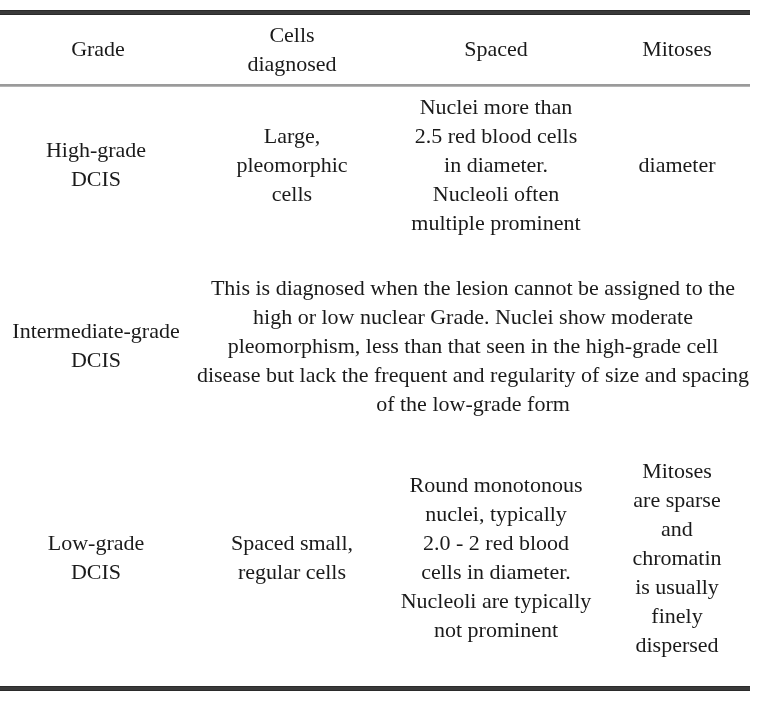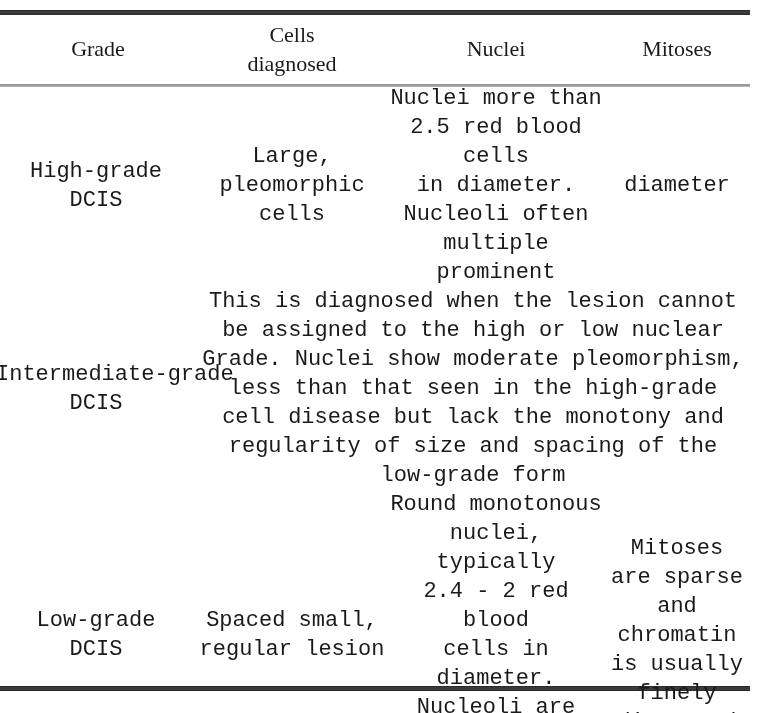--- a/index.html
+++ b/index.html
@@ -77,21 +77,20 @@
   thead th {
     height: 71px;
     font-size: 22px;
     line-height: 28px;
     vertical-align: middle;
   }
 
   tbody td {
     padding-top: 6px;
     padding-bottom: 6px;
-    font-family: Liberation Mono, monospace;
   }
 
   tr.row-high td   { height: 160px; }
   tr.row-inter td  { height: 202px; }
   tr.row-low td    { height: 222px; }
 
   td.span-note {
     text-align: center;
     line-height: 30px;
     padding-left: 6px;
@@ -132,21 +131,21 @@
     <thead>
       <tr>
         <th>
           <span class="cell-text">Grade</span>
         </th>
         <th>
           <span class="cell-text">Cells</span>
           <span class="cell-text">diagnosed</span>
         </th>
         <th>
-          <span class="cell-text">Nuclei</span>
+          <span class="cell-text">Spaced</span>
         </th>
         <th>
           <span class="cell-text">Mitoses</span>
         </th>
       </tr>
     </thead>
 
     <tbody>
 
       <tr class="row-high">
@@ -163,33 +162,33 @@
 Nucleoli often
 multiple prominent</td>
         <td style="white-space:pre-line">diameter</td>
       </tr>
 
       <tr class="row-inter">
         <td class="grade-label">
           <span class="lbl">Intermediate-grade</span>
           <span class="lbl">DCIS</span>
         </td>
-        <td class="span-note" colspan="3">This is diagnosed when the lesion cannot be assigned to the high or low nuclear Grade. Nuclei show moderate pleomorphism, less than that seen in the high-grade cell disease but lack the monotony and regularity of size and spacing of the low-grade form</td>
+        <td class="span-note" colspan="3">This is diagnosed when the lesion cannot be assigned to the high or low nuclear Grade. Nuclei show moderate pleomorphism, less than that seen in the high-grade cell disease but lack the frequent and regularity of size and spacing of the low-grade form</td>
       </tr>
 
       <tr class="row-low">
         <td class="grade-label">
           <span class="lbl">Low-grade</span>
           <span class="lbl">DCIS</span>
         </td>
         <td style="white-space:pre-line">Spaced small,
-regular lesion</td>
+regular cells</td>
         <td style="white-space:pre-line">Round monotonous
 nuclei, typically
-2.4 - 2 red blood
+2.0 - 2 red blood
 cells in diameter.
 Nucleoli are typically
 not prominent</td>
         <td style="white-space:pre-line">Mitoses
 are sparse
 and
 chromatin
 is usually
 finely
 dispersed</td>

